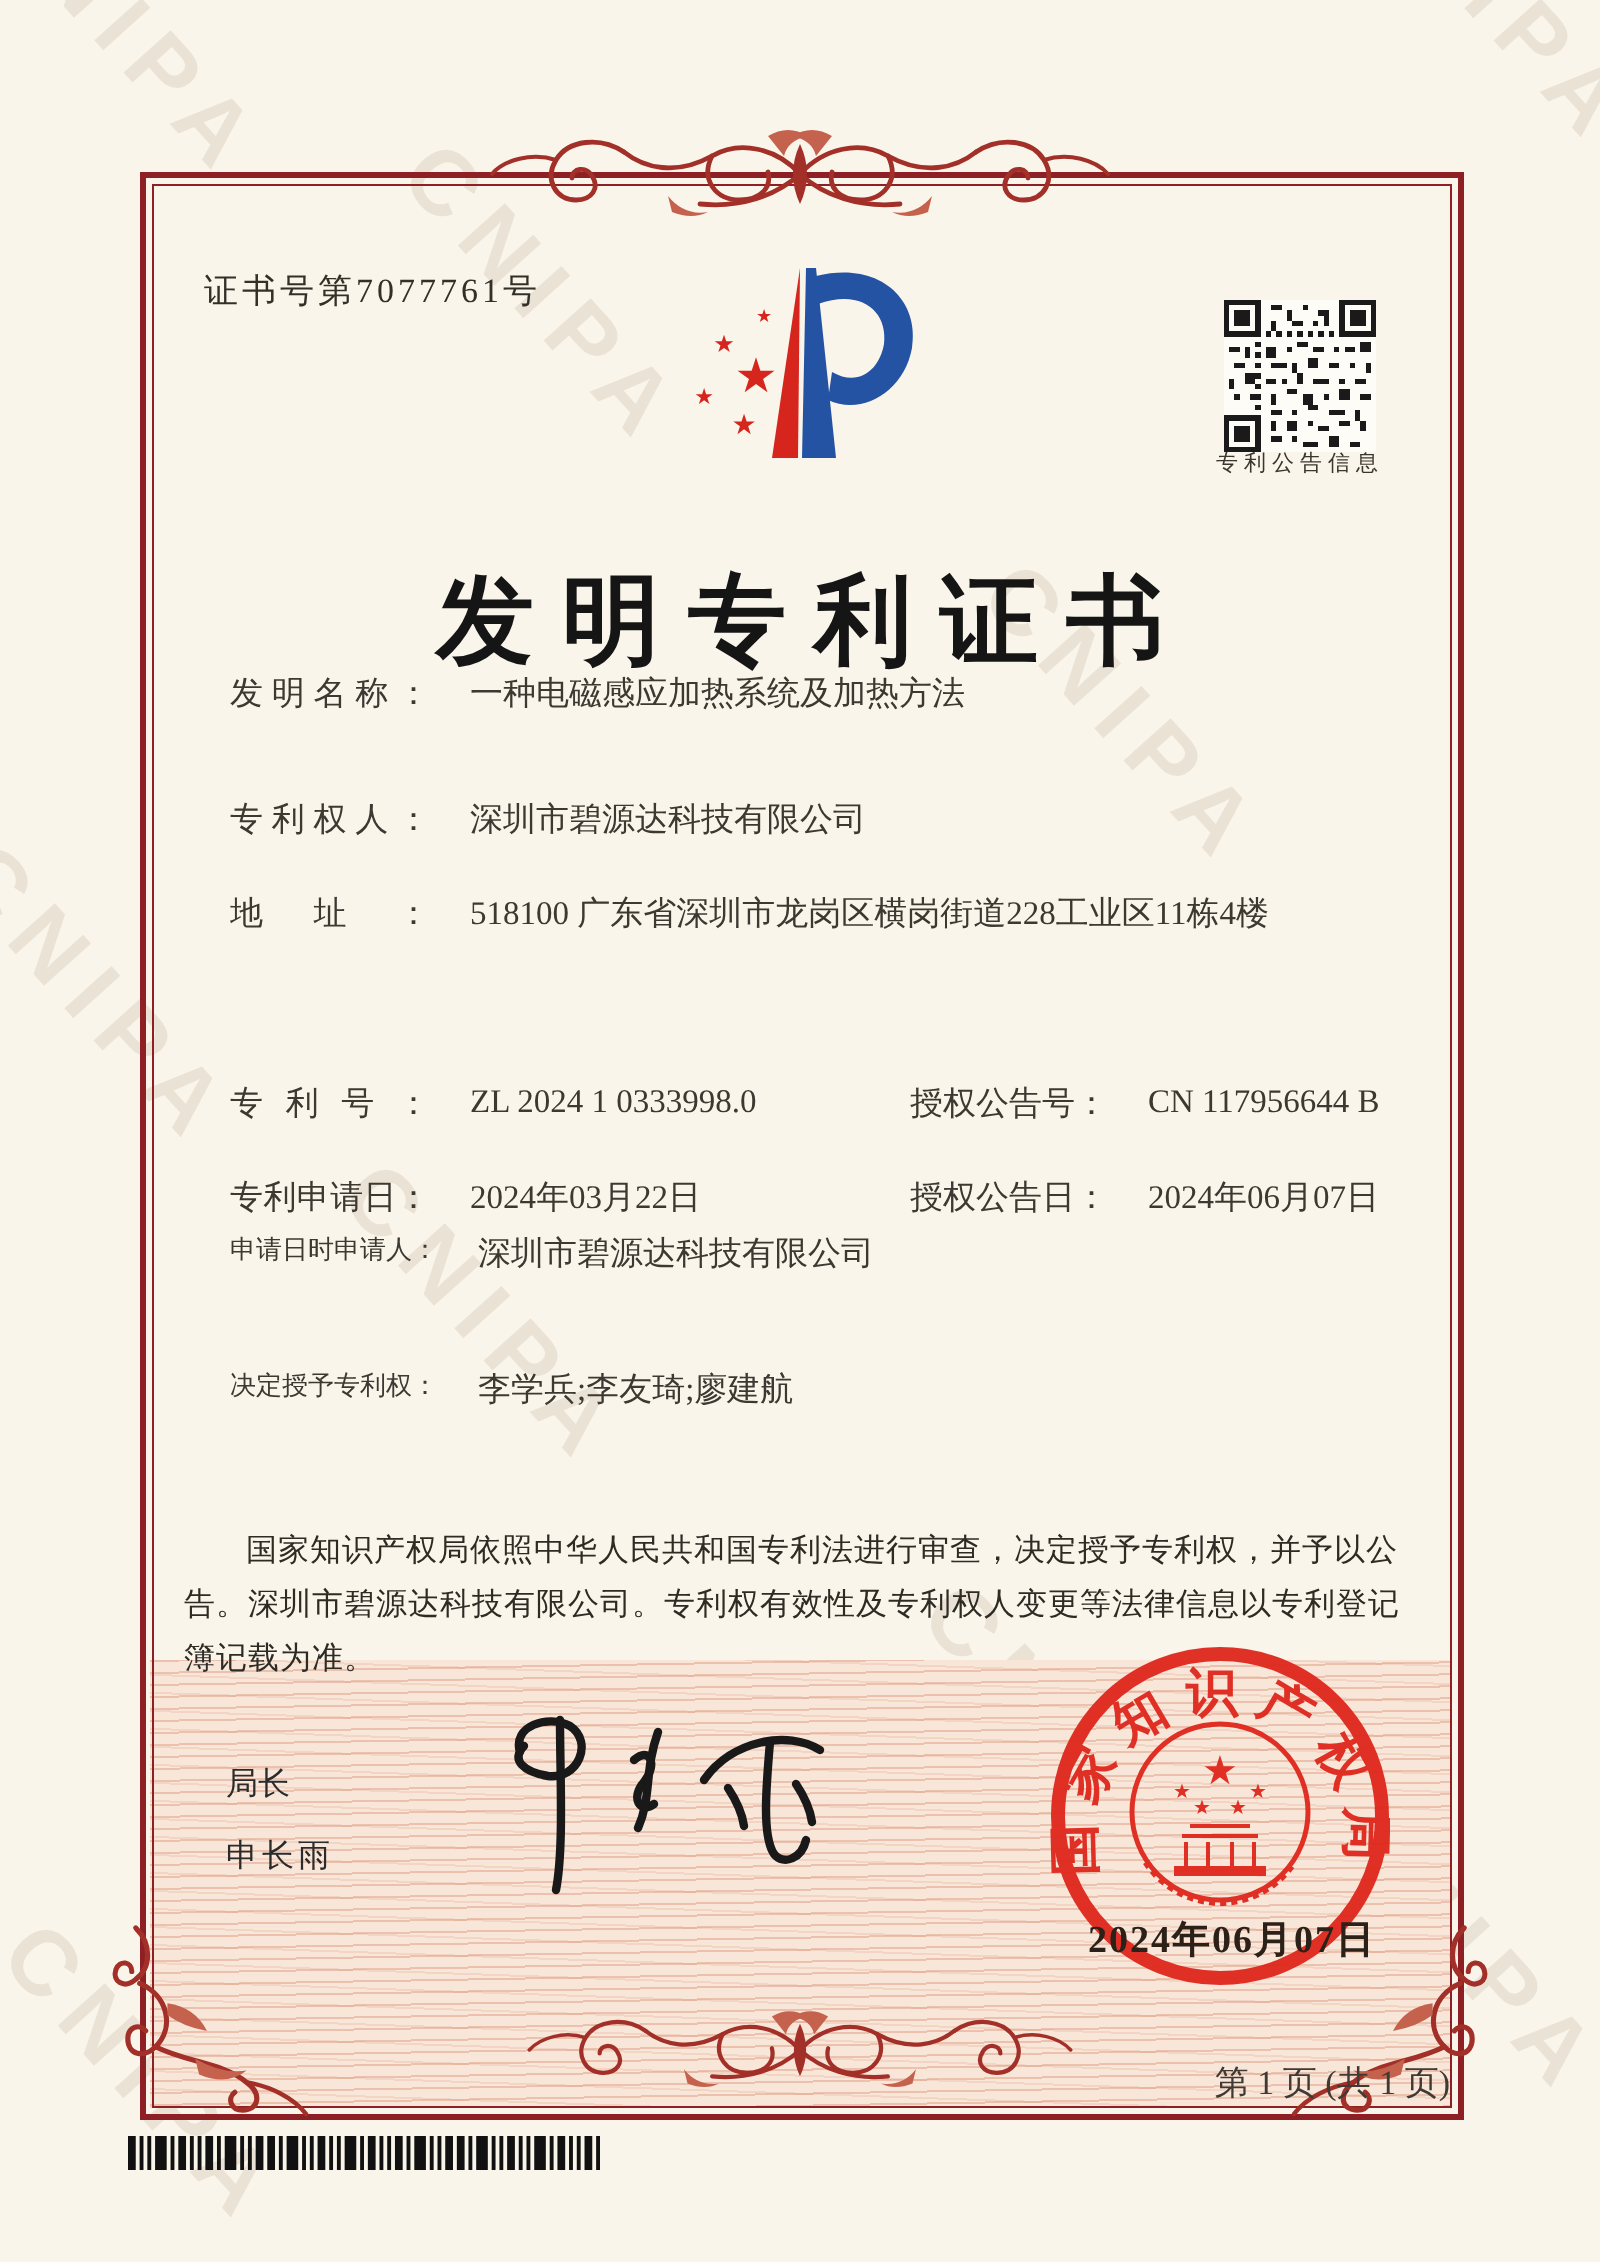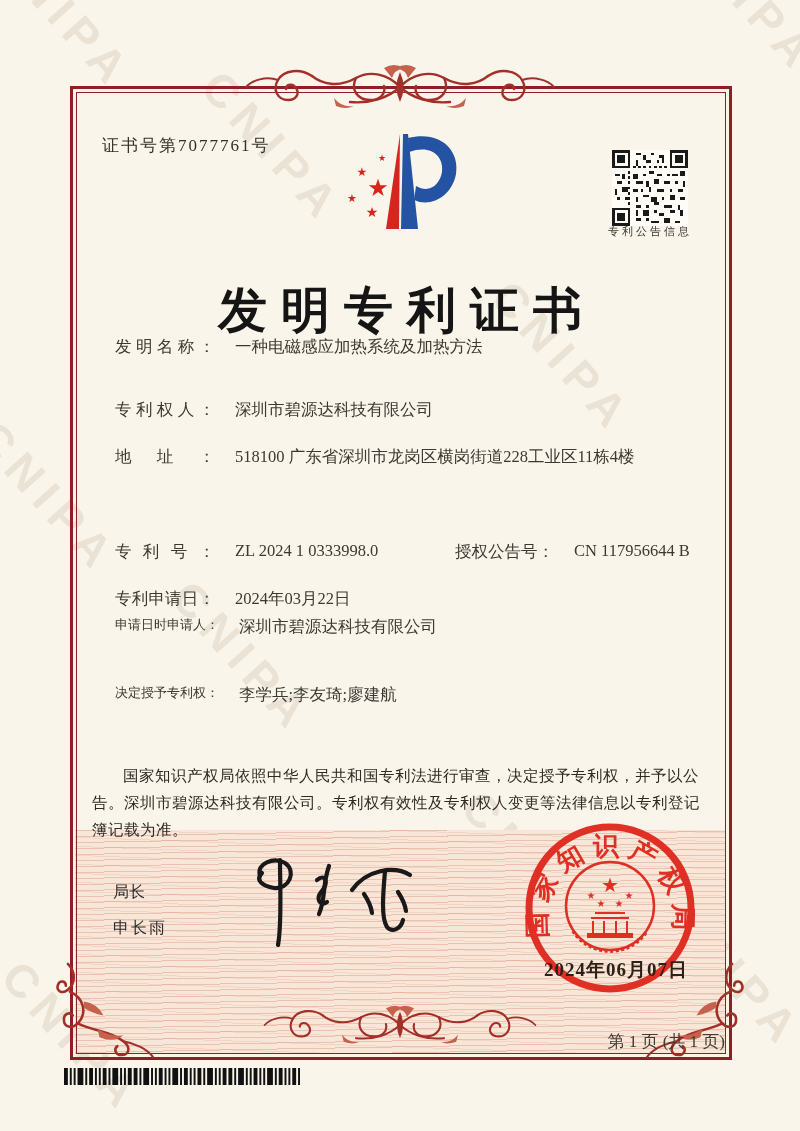--- a/index.html
+++ b/index.html
@@ -221,20 +221,23 @@
     <span class="lbl">地址：</span><span class="val">518100 广东省深圳市龙岗区横岗街道228工业区11栋4楼</span>
   </div>
   <div class="row" style="top:541px">
     <span class="lbl">专利号：</span><span class="val">ZL 2024 1 0333998.0</span>
     <span class="pair2">
       <span class="lbl">授权公告号：</span><span class="val">CN 117956644 B</span>
     </span>
   </div>
   <div class="row" style="top:588px">
     <span class="lbl">专利申请日：</span><span class="val">2024年03月22日</span>
+    <span class="pair2">
+      <span class="lbl">授权公告日：</span><span class="val">2024年06月07日</span>
+    </span>
   </div>
   <div class="row row-sm" style="top:616px">
     <span class="lbl">申请日时申请人：</span><span class="val">深圳市碧源达科技有限公司</span>
   </div>
   <div class="row row-sm" style="top:684px">
     <span class="lbl">决定授予专利权：</span><span class="val">李学兵;李友琦;廖建航</span>
   </div>
 
   <div class="content statement">国家知识产权局依照中华人民共和国专利法进行审查，决定授予专利权，并予以公告。深圳市碧源达科技有限公司。专利权有效性及专利权人变更等法律信息以专利登记簿记载为准。</div>
 

